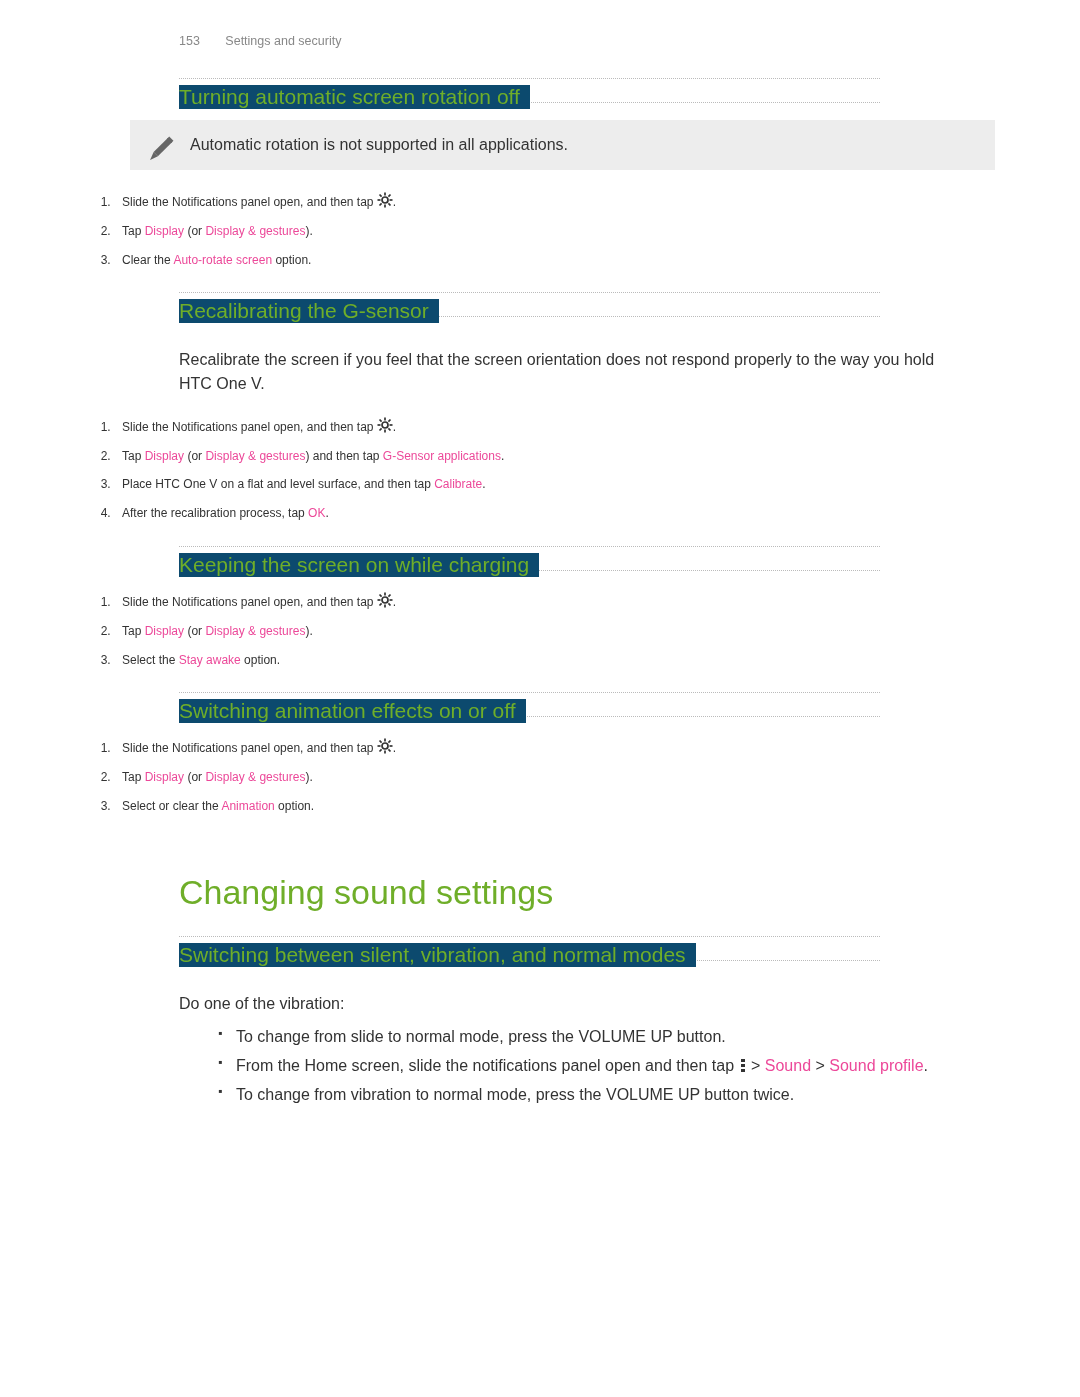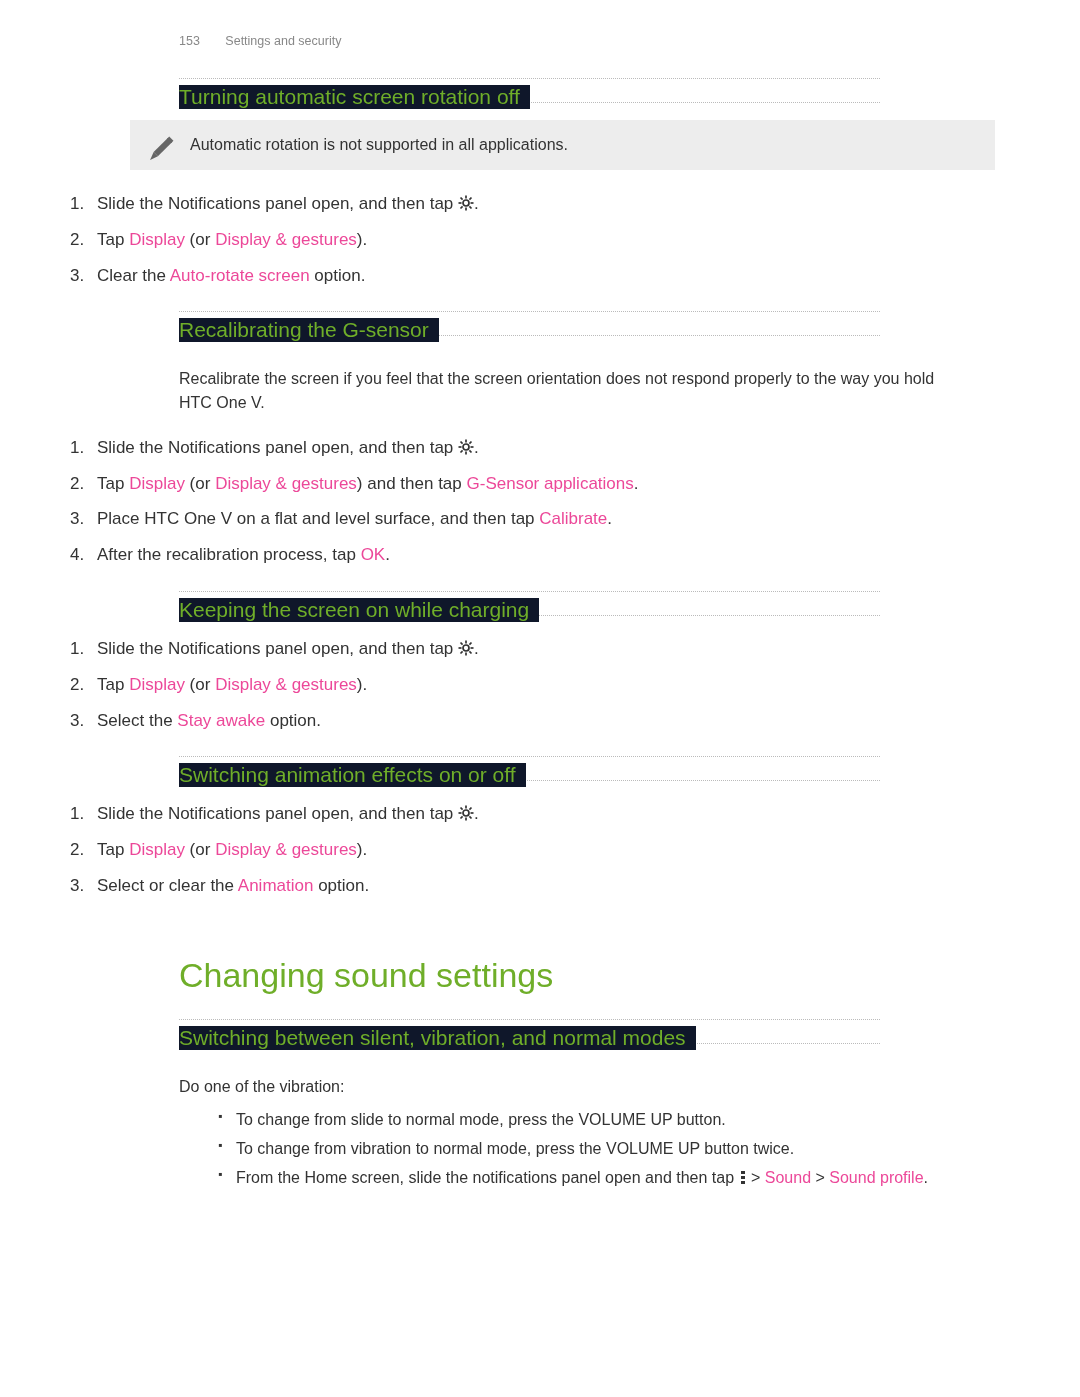--- a/index.html
+++ b/index.html
@@ -40,21 +40,21 @@
     height: 0;
     margin-top: 24px;
   }
   .h-title {
     color: #6fae29;
     font-size: 21px;
     font-weight: 400;
     margin: 6px 0 0 0;
     position: relative;
     display: inline-block;
-    background: #0f172a;
+    background: #0c4a6e;
     padding-right: 10px;
     z-index: 2;
   }
   .h-dotted-line {
     position: relative;
     height: 0;
     margin-top: -7px;
   }
   .h-dotted-line::after {
     content: "";
@@ -81,23 +81,23 @@
     left: 12px;
     top: 12px;
     width: 36px;
     height: 36px;
   }
   .callout-text {
     font-size: 16px;
     color: #333333;
   }
   ol.steps {
-    margin: 22px 0 0 89px;
+    margin: 22px 0 0 114px;
     padding: 0;
-    font-size: 17px;
+    font-size: 12px;
     color: #333333;
     width: 760px;
   }
   ol.steps li {
     margin-bottom: 12px;
     padding-left: 8px;
     line-height: 1.4;
   }
   .body-para {
     margin: 32px 0 0 179px;
@@ -301,25 +301,25 @@
       <div class="h-title-wrap">
         <div class="h-dotted-top"></div>
         <div class="h-title-container">
           <div class="h-title">Switching between silent, vibration, and normal modes</div>
           <div class="h-dotted-line"></div>
         </div>
       </div>
       <div class="body-para">Do one of the vibration:</div>
       <ul class="bullets">
         <li>To change from slide to normal mode, press the VOLUME UP button.</li>
-        <li>To change from vibration to normal mode, press the VOLUME UP button twice.</li>
         <li>
           <span>From the Home screen, slide the notifications panel open and then tap </span><span class="menu-dots-icon"><svg viewBox="0 0 8 15" width="8" height="15">
                 <rect x="2" y="1" width="4" height="3" fill="#333"></rect>
                 <rect x="2" y="6" width="4" height="3" fill="#333"></rect>
                 <rect x="2" y="11" width="4" height="3" fill="#333"></rect>
               </svg></span><span> &gt; <span class="bold">Sound</span> &gt; <span class="bold">Sound profile</span>.</span>
         </li>
+        <li>To change from vibration to normal mode, press the VOLUME UP button twice.</li>
       </ul>
     </div>
 
   </div>
 </div>
 
 </body></html>

